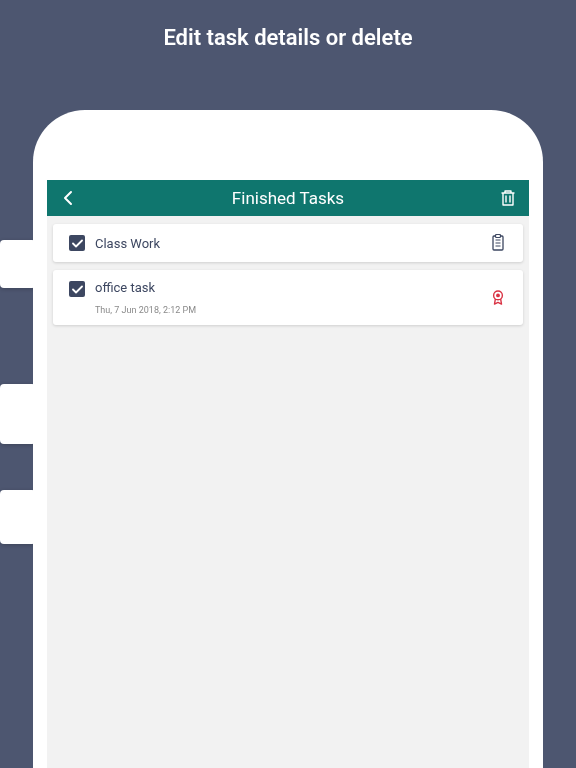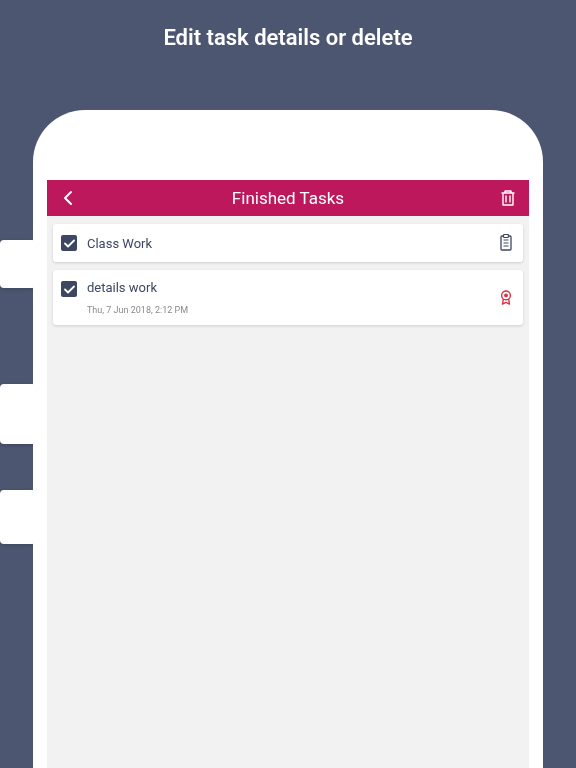--- a/index.html
+++ b/index.html
@@ -34,21 +34,21 @@
       padding: 70px 14px 0;
       height: 700px;
     }
     .phone-screen {
       background: #f2f2f2;
       width: 100%;
       height: 100%;
       position: relative;
     }
     .app-header {
-      background: #be185d;
+      background: #0f766e;
       height: 36px;
       display: flex;
       align-items: center;
       padding: 0 12px;
       color: #ffffff;
       position: relative;
     }
     .back-chevron {
       width: 18px;
       height: 18px;
@@ -83,21 +83,21 @@
       width: 16px;
       height: 18px;
     }
     .task-list {
       padding: 8px 6px;
     }
     .task-card {
       background: #ffffff;
       border-radius: 3px;
       margin-bottom: 8px;
-      padding: 10px 8px;
+      padding: 10px 16px;
       display: flex;
       align-items: center;
       box-shadow: 0 1px 3px rgba(0,0,0,0.15);
       position: relative;
     }
     .checkbox {
       width: 16px;
       height: 16px;
       background: #3d4761;
       border-radius: 2px;
@@ -196,21 +196,21 @@
         </div>
       </div>
 
       <div class="task-card">
         <div class="checkbox" style="align-self: flex-start; margin-top: 1px;">
           <svg viewBox="0 0 11 9">
             <path d="M1 4.5 L4 7.5 L10 1.5" stroke="#ffffff" stroke-width="1.8" fill="none" stroke-linecap="round" stroke-linejoin="round"></path>
           </svg>
         </div>
         <div class="task-content">
-          <div class="task-title">details work</div>
+          <div class="task-title">office task</div>
           <div class="task-meta">Thu, 7 Jun 2018, 2:12 PM</div>
         </div>
         <div class="task-right-icon">
           <svg viewBox="0 0 16 20" width="14" height="18">
             <circle cx="8" cy="7" r="5" stroke="#d93344" stroke-width="1.6" fill="none"></circle>
             <circle cx="8" cy="7" r="2.2" fill="#d93344"></circle>
             <path d="M5 11 L4 17 L8 15 L12 17 L11 11" stroke="#d93344" stroke-width="1.6" fill="none" stroke-linejoin="round"></path>
           </svg>
         </div>
       </div>

